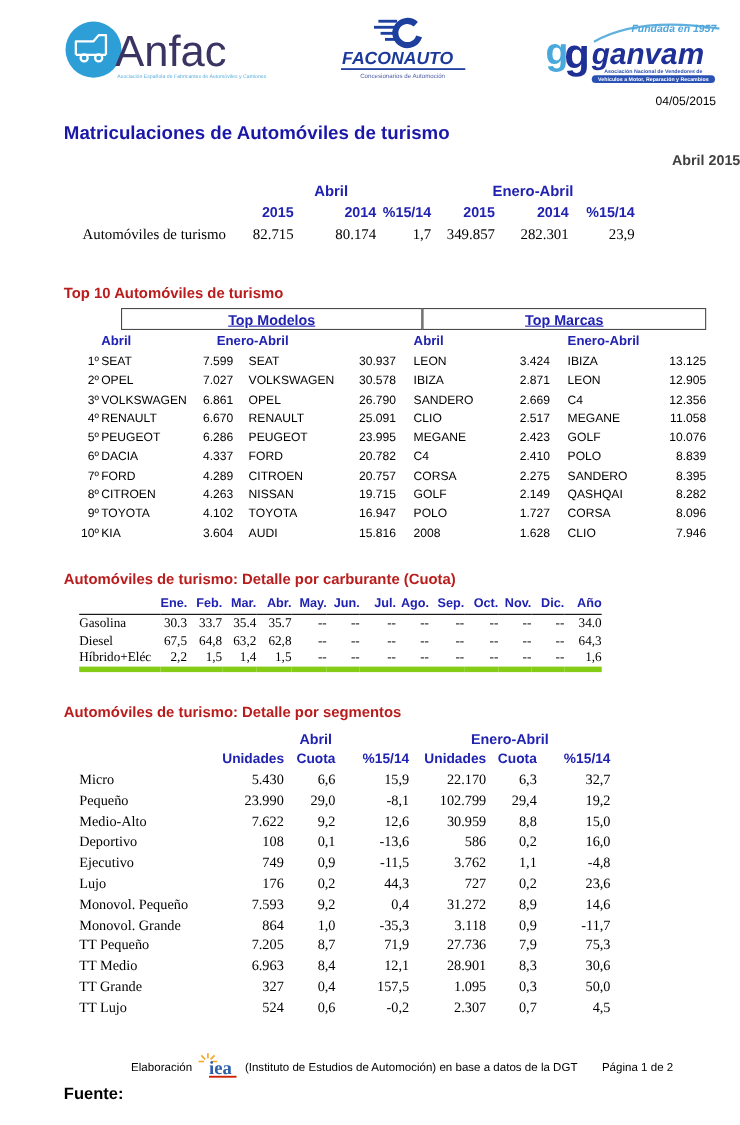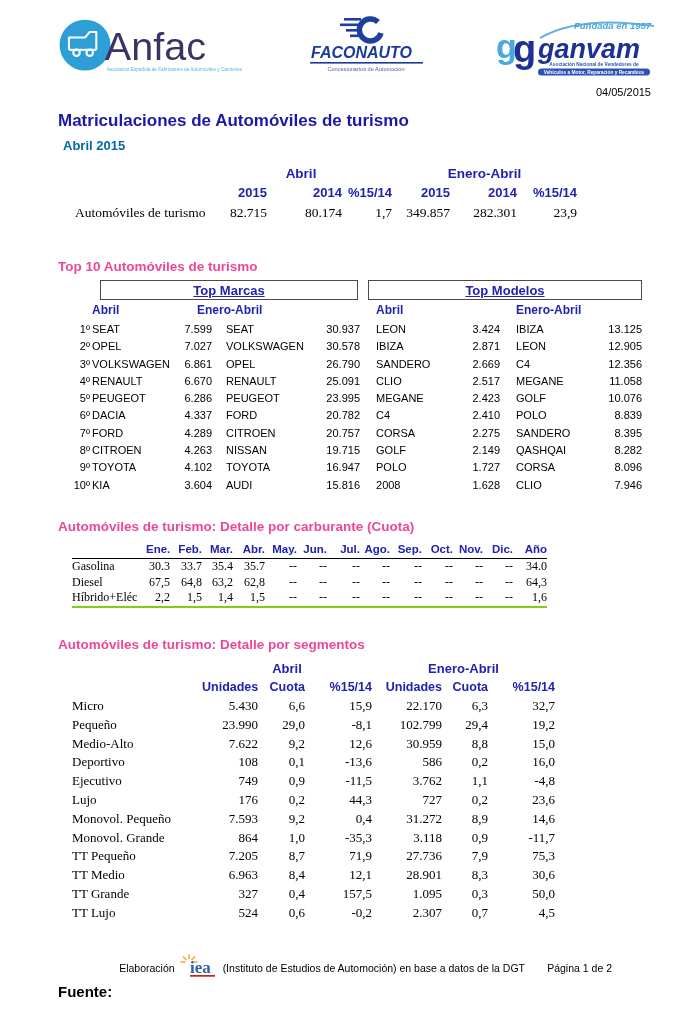--- a/index.html
+++ b/index.html
@@ -7,22 +7,22 @@
     width:673px;height:1023px;background:#ffffff;overflow:hidden;
     font-family:"Liberation Sans",sans-serif;color:#000;position:relative;
   }
   
   .logos{display:flex;justify-content:space-between;padding:14px 10px 0 56px;height:78px;box-sizing:border-box;}
   .logo{flex:0 0 auto;}
   
   .date-row{text-align:right;padding-right:22px;margin-top:8px;font-size:11px;line-height:13px;color:#000;}
   
   .doc-title{margin:11px 0 0 58px;font-size:17px;line-height:22px;font-weight:bold;color:#1b18a8;}
-  .doc-subtitle{margin:6px 0 0 63px;font-size:13px;line-height:16px;font-weight:bold;color:#0369a1;}
-  .section-title{margin:0 0 0 58px;font-size:13.5px;line-height:17px;font-weight:bold;color:#ec4899;}
+  .doc-subtitle{margin:6px 0 0 63px;font-size:13px;line-height:16px;font-weight:bold;color:#404040;text-align:right;}
+  .section-title{margin:0 0 0 58px;font-size:13.5px;line-height:17px;font-weight:bold;color:#b91c1c;}
   .mt-top10{margin-top:34px;}
   .mt-carb{margin-top:24px;}
   .mt-seg{margin-top:28px;}
   
   table{border-collapse:collapse;table-layout:fixed;}
   td,th{padding:0;font-weight:normal;white-space:nowrap;}
   .num{text-align:right;}
   .hdr{color:#2022b0;font-weight:bold;font-family:"Liberation Sans",sans-serif;}
   .serif{font-family:"Liberation Serif",serif;}
   
@@ -42,21 +42,21 @@
   .top10 .name{padding-left:2px;}
   .top10 .name2{padding-left:14px;}
   .top10 .name3{padding-left:16px;}
   .top10 .ea-m{padding-left:25px;}
   .top10 .ea-mo{padding-left:16px;}
   
   .carb{margin:5px 0 0 72px;width:475px;}
   .carb .hdr-row th{font-size:11.5px;line-height:18px;text-align:right;border-bottom:1px solid #000;}
   .carb .hdr-row th:first-child{border-bottom:1px solid #000;}
   .carb td{font-size:12px;line-height:15.7px;margin-top:38px;}
-  .carb tr.last td{border-bottom:2px solid #84cc16;}
+  .carb tr.last td{border-bottom:5px solid #84cc16;}
   
   .seg{margin:6px 0 0 72px;width:483px;}
   .seg .grp-row th{font-size:13px;line-height:19px;text-align:center;}
   .seg .hdr-row th{font-size:12.5px;line-height:19px;text-align:right;}
   .seg td{font-size:13px;line-height:18.8px;}
   
   .footer{display:flex;align-items:center;margin:14px 61px 0 58px;font-size:10.5px;}
   .footer .fuente{font-weight:bold;font-size:15px;margin-top:46px;}
   .footer .gap{width:7px;flex:0 0 auto;}
   .footer .spacer{flex:1 1 auto;}
@@ -147,22 +147,22 @@
       <td class="serif num">349.857</td>
       <td class="serif num">282.301</td>
       <td class="serif num">23,9</td>
     </tr>
   </tbody>
 </table>
 
 <div class="section-title mt-top10">Top 10 Automóviles de turismo</div>
 
 <div class="top10-boxes">
+  <div class="tbox modelos">Top Modelos</div>
   <div class="tbox marcas">Top Marcas</div>
-  <div class="tbox modelos">Top Modelos</div>
 </div>
 
 <table class="top10">
   <colgroup>
     <col style="width:18px">
       <col style="width:82px">
       <col style="width:40px">
       <col style="width:96px">
       <col style="width:52px">
     <col style="width:92px">

